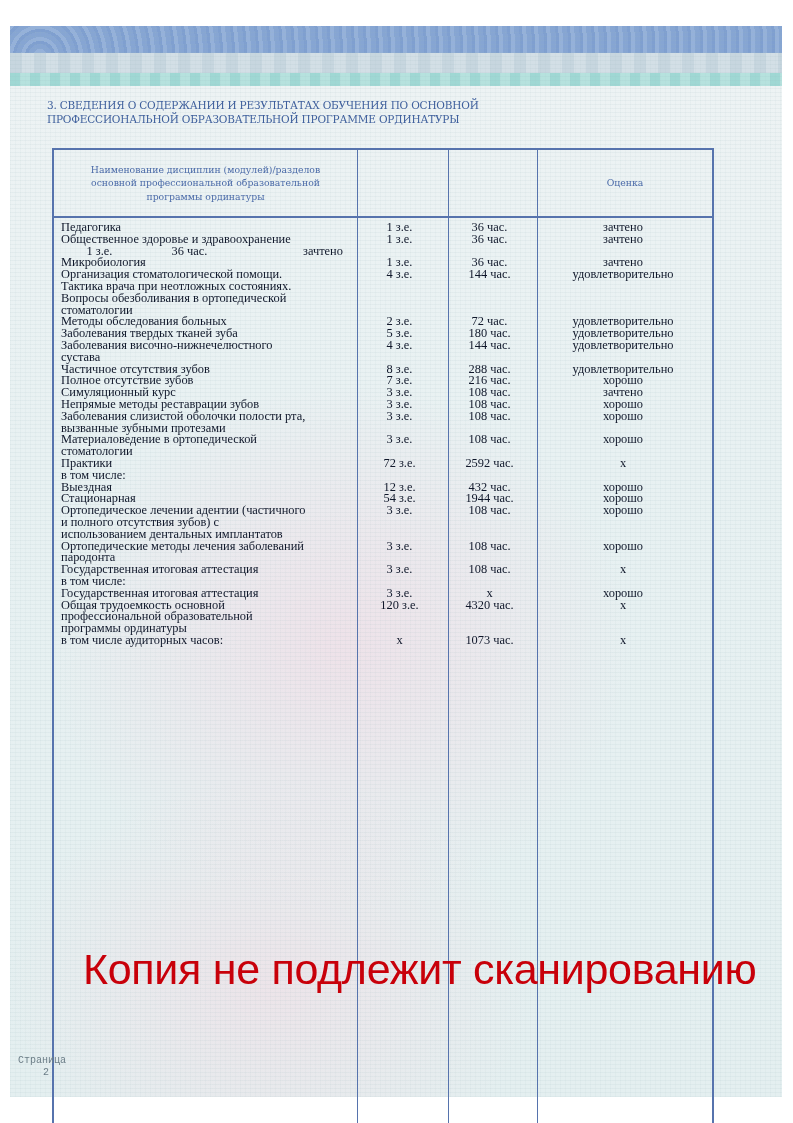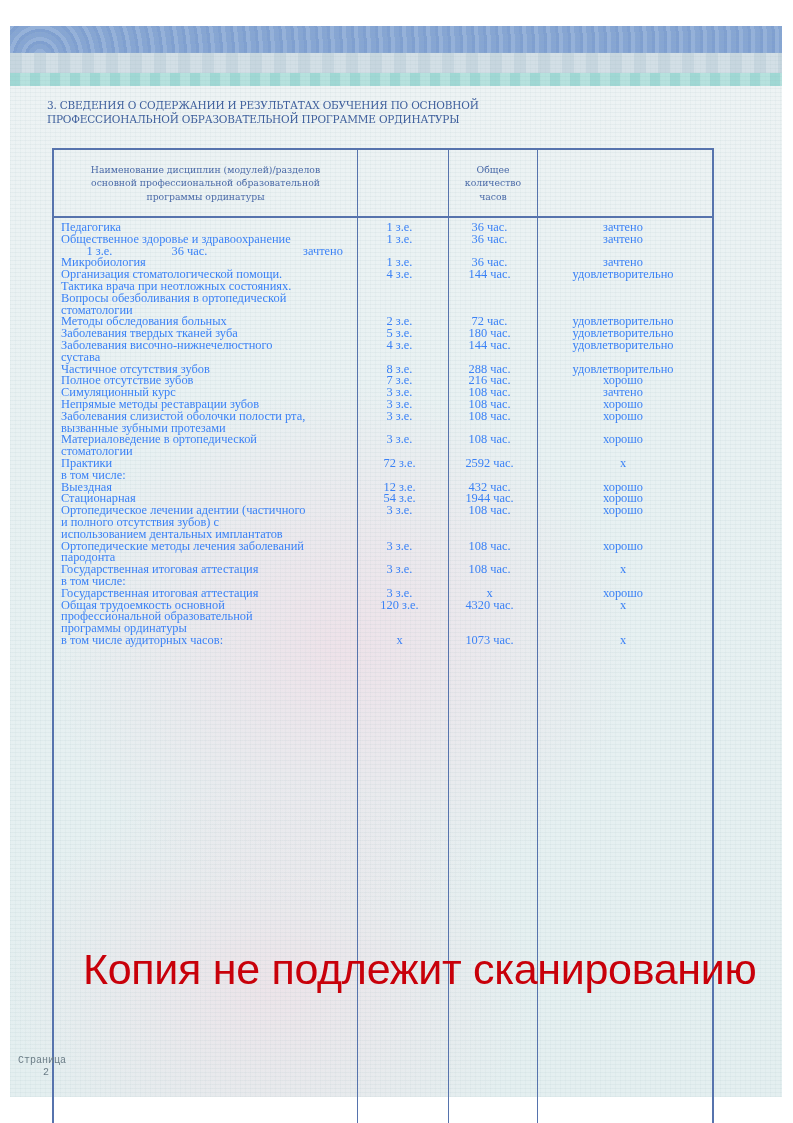--- a/index.html
+++ b/index.html
@@ -39,21 +39,21 @@
       position: absolute; left: 52px; top: 148px; width: 662px; height: 1044px;
       border: 2px solid #5673ad; box-sizing: border-box; z-index: 2;
     }
     .vline { position: absolute; top: 0; bottom: 0; width: 0; border-left: 1.5px solid #5673ad; }
     .hline { position: absolute; left: 0; right: 0; height: 0; border-top: 2px solid #5673ad; top: 66px; }
 
     .hdr { position: absolute; top: 0; height: 66px; display: flex; align-items: center; justify-content: center;
       text-align: center; font-family: "DejaVu Serif", serif; font-size: 9.3px; line-height: 13.5px; color: #4a6aa8; }
 
     .rows { position: absolute; left: 0; top: 72px; width: 100%;
-      font-family: "Liberation Serif", serif; font-size: 12.4px; line-height: 11.8px; color: #3b82f6; }
+      font-family: "Liberation Serif", serif; font-size: 12.4px; line-height: 11.8px; color: #0f172a; }
     .row { position: relative; display: flex; }
     .c1 { width: 300px; padding-left: 7px; box-sizing: border-box; }
     .c2 { width: 91px; text-align: center; }
     .c3 { width: 89px; text-align: center; }
     .c4 { width: 178px; text-align: center; }
     .c1 span { display: block; }
 
     .watermark {
       position: absolute; left: 83px; top: 945px; z-index: 3;
       font-family: "Liberation Sans", sans-serif; font-size: 43px; color: #c8000a; white-space: nowrap;
@@ -85,26 +85,22 @@
   <div class="vline" style="left:483px"></div>
   <div class="hline"></div>
 
   <div class="hdr" style="left:0;width:303px">
     <div>
       <div>Наименование дисциплин (модулей)/разделов</div>
       <div>основной профессиональной образовательной</div>
       <div>программы ординатуры</div>
     </div>
   </div>
-  <div class="hdr" style="left:395px;width:88px">
-    <div>
-      <div>Общее</div>
-      <div>количество</div>
-      <div>часов</div>
-    </div>
+  <div class="hdr" style="left:484px;width:174px">
+    <div>Оценка</div>
   </div>
 
   <div class="rows" id="rows">
       <div class="row">
         <div class="c1">
           <span>Педагогика</span>
         </div>
         <div class="c2">1 з.е.</div>
         <div class="c3">36 час.</div>
         <div class="c4">зачтено</div>

